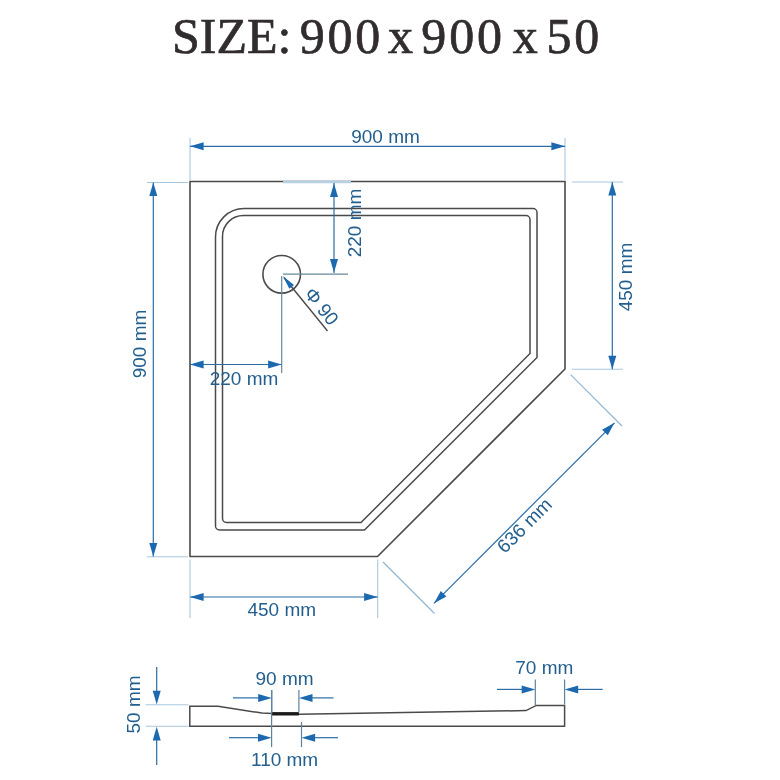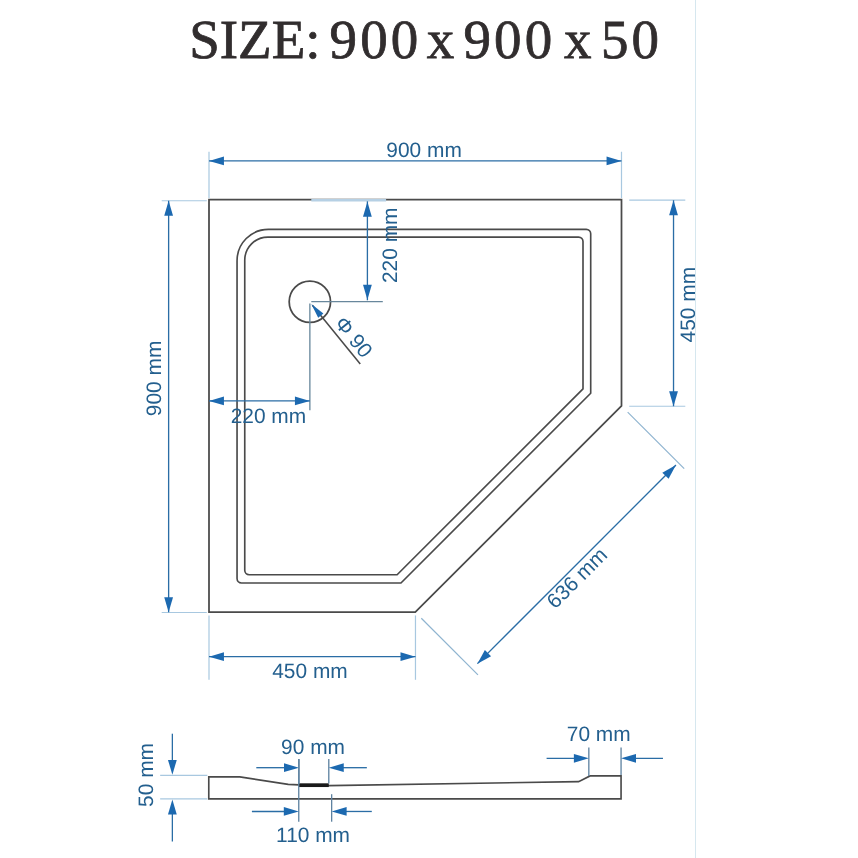--- a/index.html
+++ b/index.html
@@ -1,16 +1,16 @@
 <!DOCTYPE html>
 <html><head>
 <meta charset="utf-8">
 <style>
   html,body{margin:0;padding:0;background:#ffffff;}
-  .page{width:632px;height:780px;position:relative;background:#0369a1;overflow:hidden;}
+  .page{width:632px;height:780px;position:relative;background:#f97316;overflow:hidden;}
   text{font-family:"Liberation Sans",sans-serif;}
   .dim{fill:#235f8e;font-size:19px;}
   .title{font-family:"Liberation Serif",serif;font-weight:normal;fill:#312d2e;stroke:#312d2e;stroke-width:0.7;}
 </style>
 </head>
 <body>
 <div class="page">
 <svg width="780" height="780" viewBox="0 0 780 780">
 
   <rect x="0" y="0" width="780" height="780" fill="#ffffff"></rect>

